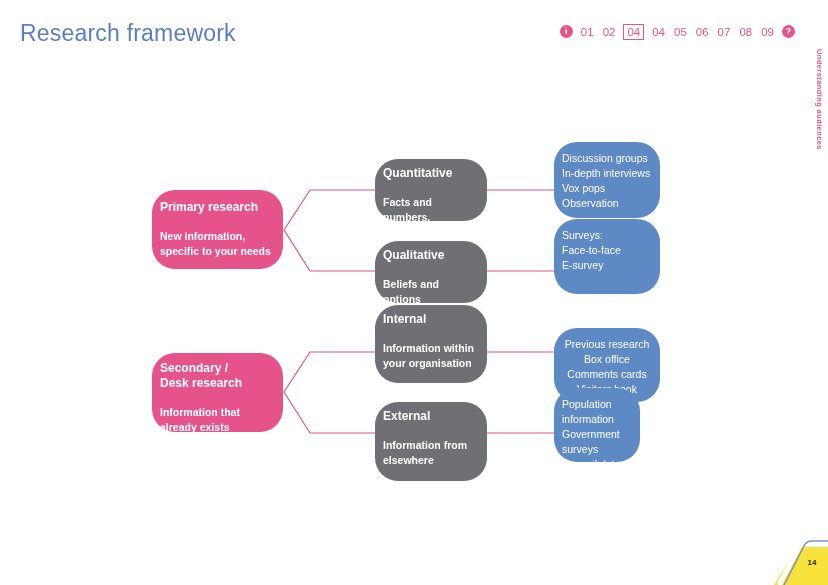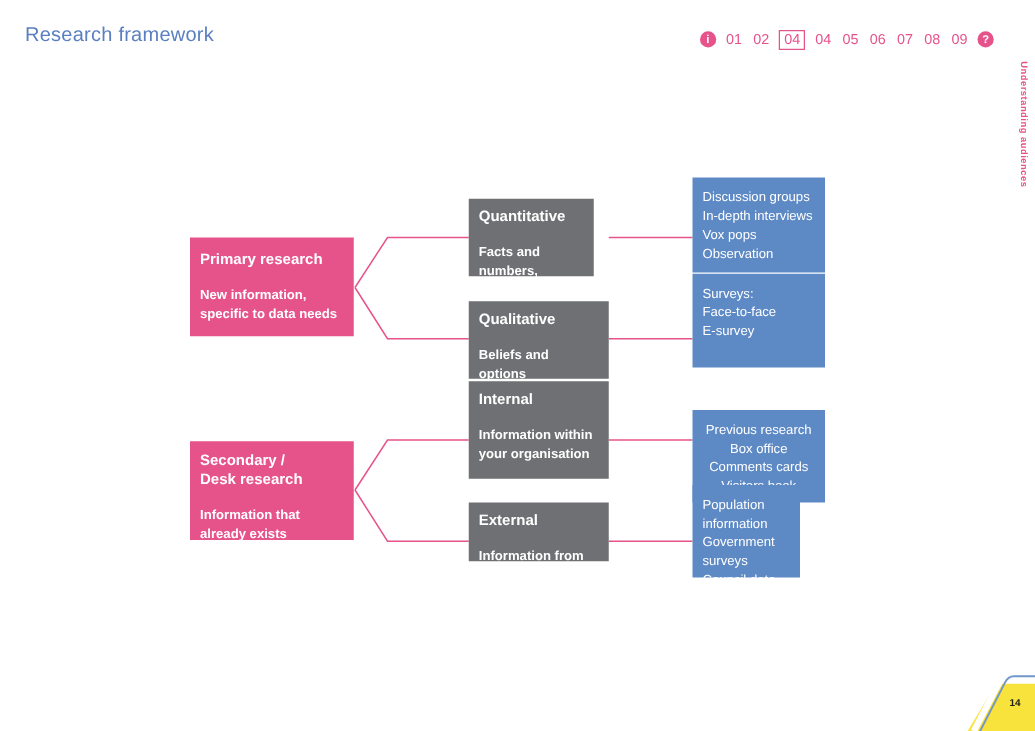--- a/index.html
+++ b/index.html
@@ -2,21 +2,21 @@
 <html style="--color-pink: #e6538b; --color-gray: #6f7073; --color-blue: #5d89c5; --color-title_blue: #5a7fc0; --color-yellow: #f8e23c; --color-corner_line: #7396cb;"><head>
 <meta charset="utf-8">
 <style>
   html,body{margin:0;padding:0;}
   body{
     width:828px;height:585px;position:relative;overflow:hidden;
     background:#ffffff;font-family:"Liberation Sans",sans-serif;
   }
   .page-title{
     position:absolute;left:20px;top:20px;margin:0;
-    font-size:16px;font-weight:500;letter-spacing:.2px;
+    font-size:23px;font-weight:500;letter-spacing:.2px;
     color:var(--color-title_blue,#5a7fc0);
   }
   
   .pagination{
     position:absolute;top:24px;right:33px;height:15px;
     display:flex;align-items:center;gap:7px;
     color:var(--color-pink,#e6538b);font-size:11.5px;font-weight:500;
   }
   .icon-circle{
     width:13px;height:13px;border-radius:50%;
@@ -30,36 +30,37 @@
   .side-label{
     position:absolute;top:49px;right:4px;
     writing-mode:vertical-rl;
     font-size:7.5px;letter-spacing:.4px;
     color:var(--color-pink,#e6538b);font-weight:bold;
   }
   
   .box{
     position:absolute;box-sizing:border-box;color:#fff;
     padding:0 8px 6px 8px;
+    border-radius:23px;
   }
   .box .box-title{font-weight:bold;font-size:12px;line-height:1.25;white-space:pre-line;}
   .box .box-desc{font-size:10.5px;line-height:1.4;white-space:pre-line;margin-top:14px;font-weight:bold;}
   .box .italic{font-style:italic;}
   .pink-box{background:var(--color-pink,#e6538b);padding-top:10px;}
   .gray-box{background:var(--color-gray,#6f7073);padding-top:7px;}
   .blue-box{
     background:var(--color-blue,#5d89c5);
     font-size:10.5px;line-height:15px;white-space:pre-line;padding-top:9px;
   }
   #box-primary  {left:152px;top:190px;width:131px;height:79px;}
   #box-secondary{left:152px;top:353px;width:131px;height:79px;padding-top:8px;}
-  #box-quantitative{left:375px;top:159px;width:100px;height:62px;}
+  #box-quantitative{left:375px;top:159px;width:112px;height:62px;}
   #box-qualitative {left:375px;top:241px;width:112px;height:62px;}
   #box-internal    {left:375px;top:305px;width:112px;height:78px;}
-  #box-external    {left:375px;top:402px;width:112px;height:47px;}
+  #box-external    {left:375px;top:402px;width:112px;height:79px;}
   #box-methods-quant{left:554px;top:142px;width:106px;height:76px;}
   #box-methods-qual {left:554px;top:219px;width:106px;height:75px;}
   #box-sources-int  {left:554px;top:328px;width:106px;height:74px;text-align:center;}
   #box-sources-ext  {left:554px;top:388px;width:86px;height:74px;}
   .connector-svg{position:absolute;left:0;top:0;pointer-events:none;}
   .corner-svg{position:absolute;left:728px;top:535px;pointer-events:none;}
 </style>
 </head>
 <body>
 
@@ -92,21 +93,21 @@
       <path d="M284 392 L310 352 H375"></path>
       <path d="M284 392 L310 433 H375"></path>
       <path d="M487 352 H554"></path>
       <path d="M487 433 H554"></path>
     </g>
   </svg>
 
   <div class="box pink-box" id="box-primary">
     <div class="box-title">Primary research</div>
     <div class="box-desc">New information,
-specific to data needs</div>
+specific to your needs</div>
   </div>
 
   <div class="box pink-box" id="box-secondary">
     <div class="box-title">Secondary /
 Desk research</div>
     <div class="box-desc">Information that
 already exists</div>
   </div>
 
   <div class="box gray-box" id="box-quantitative">

